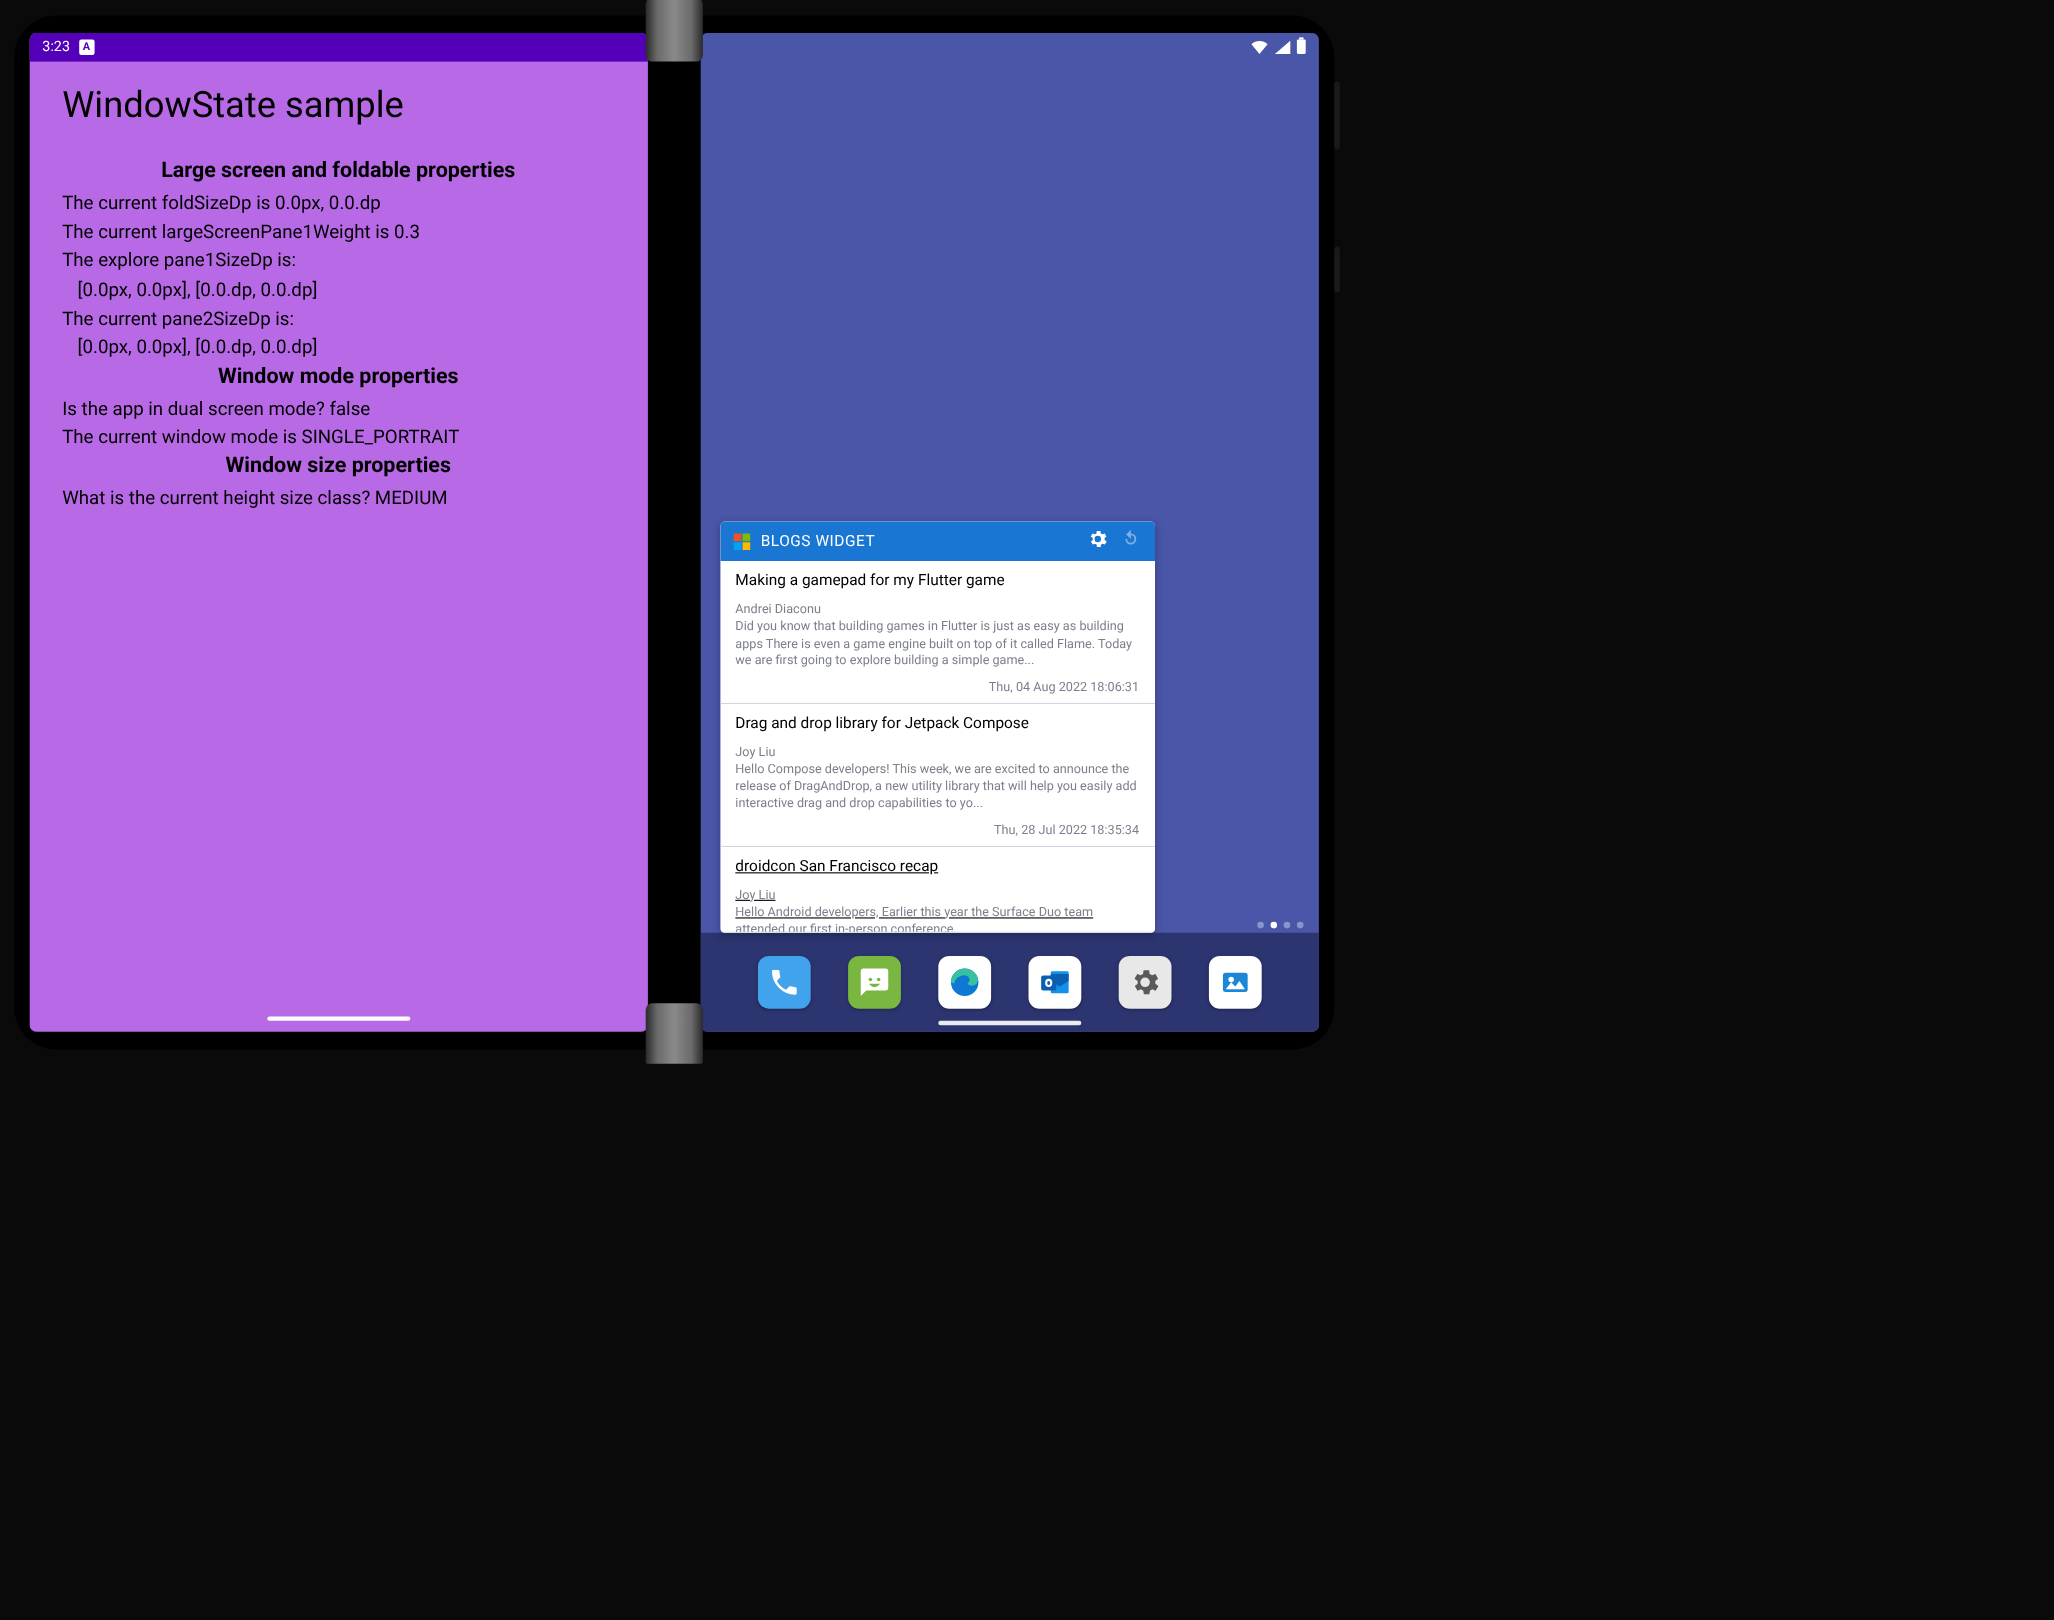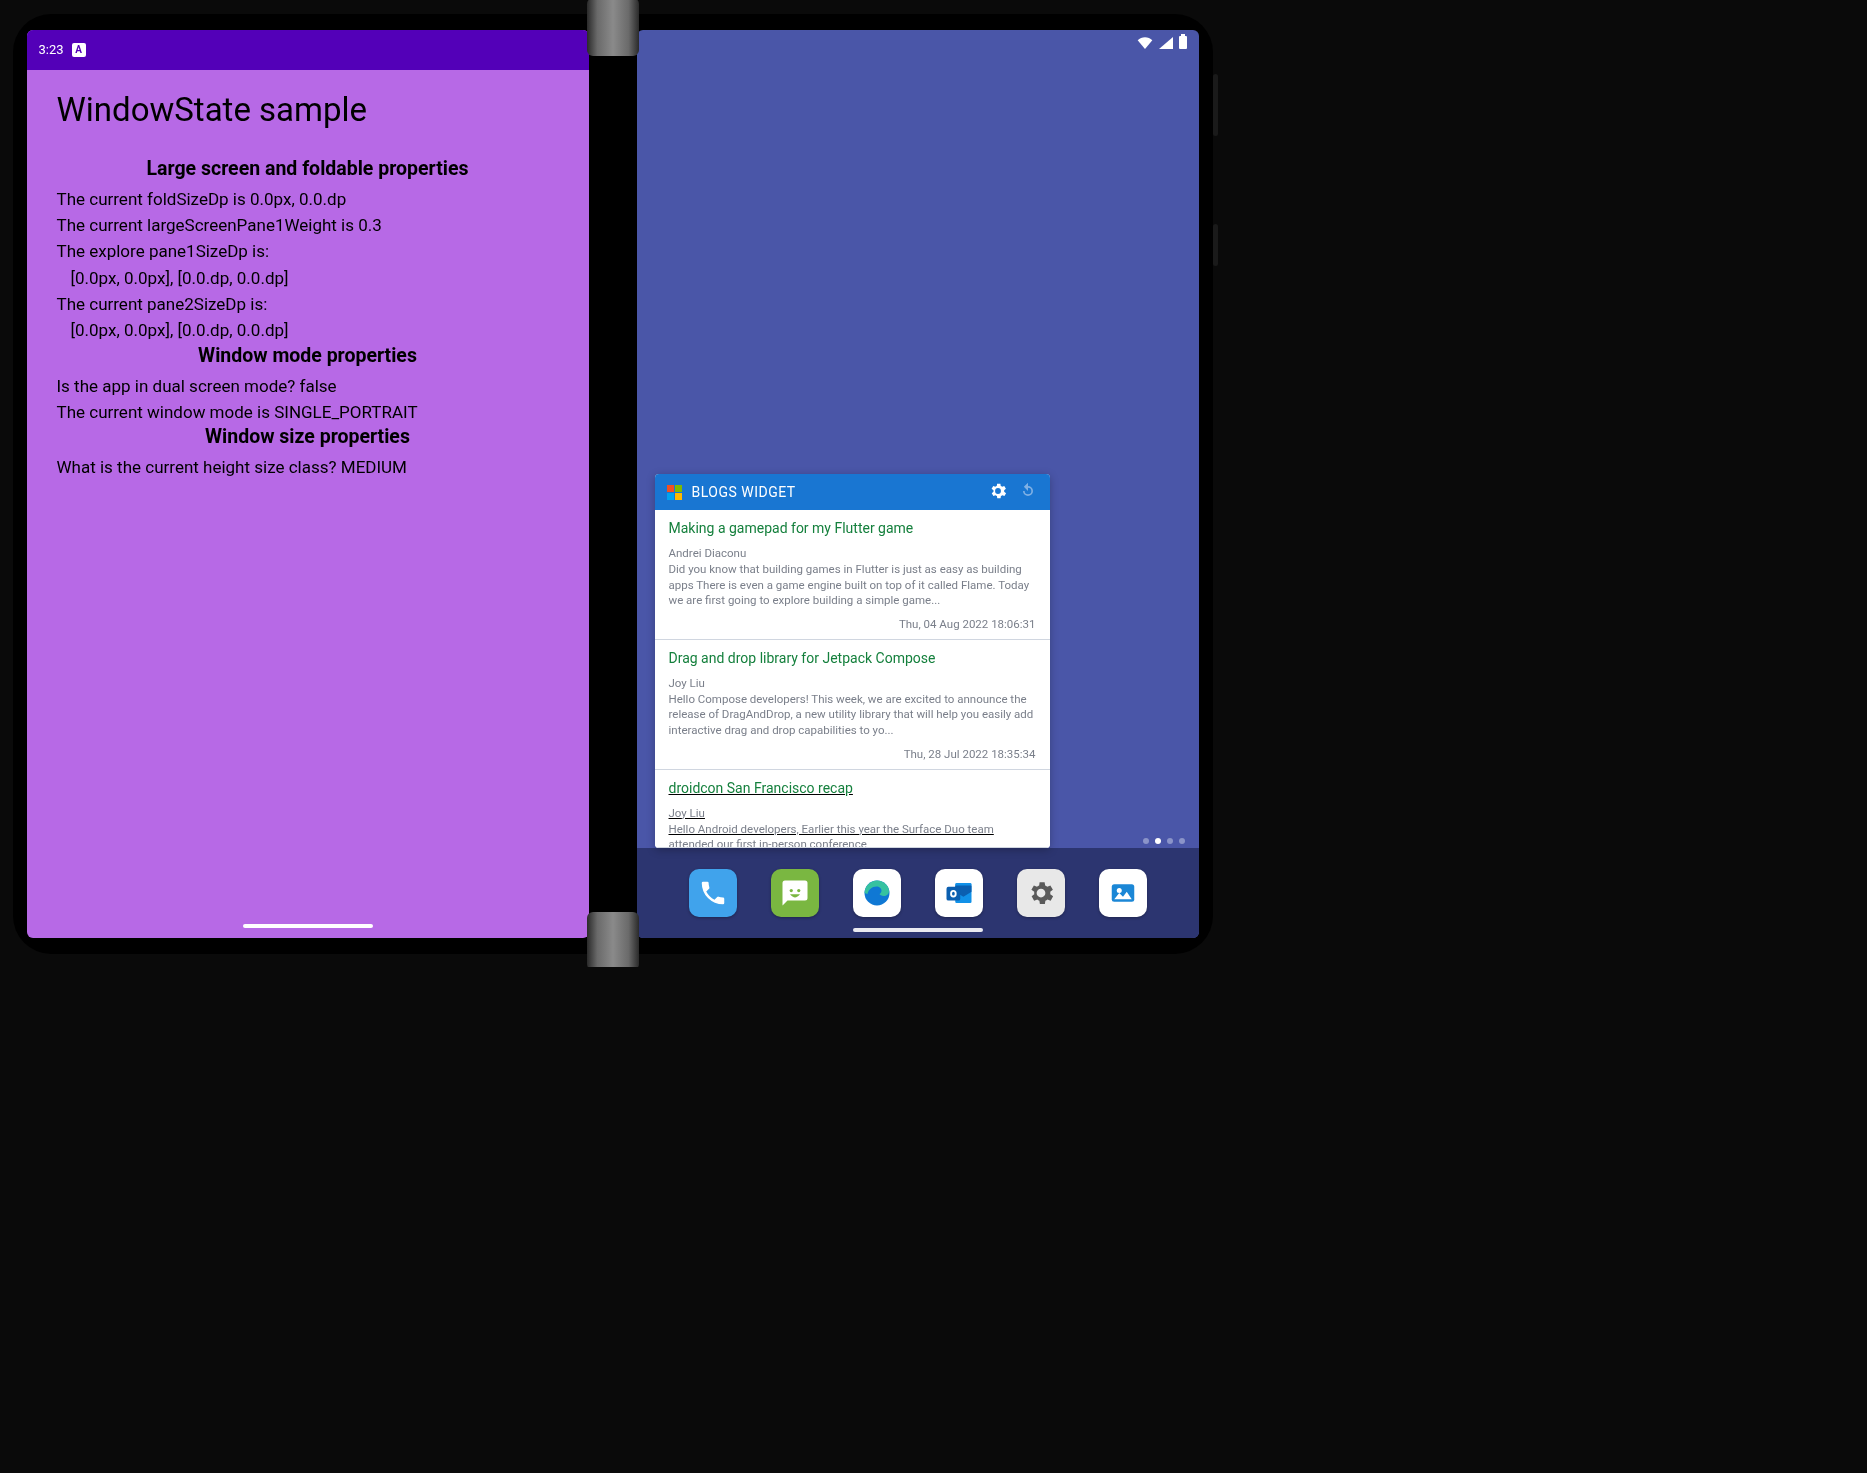--- a/index.html
+++ b/index.html
@@ -48,21 +48,21 @@
   .side-btn {
     position:absolute; right:-5px; width:5px; height:62px; background:#1a1a1a; border-radius:3px;
   }
 
   
   .left-screen {
     background: #b769e6;
     display: flex; flex-direction: column;
   }
   .status-bar-left {
-    height: 40px;
+    height: 26px;
     background: #5300b8;
     color: #fff;
     font-size: 13px;
     display: flex; align-items: center;
     padding: 0 12px;
     gap: 8px;
   }
   .status-icon-box {
     width:14px;height:14px;background:#fff;color:#5300b8;
     font-size:10px;font-weight:bold;display:flex;align-items:center;justify-content:center;
@@ -126,21 +126,21 @@
   .widget-header .spacer{flex:1;}
   .widget-header svg{width:20px;height:20px;fill:#fff;}
   .widget-header .dim svg{fill:#7fb0e4;}
   .post {
     background:#fff;
     border-bottom:1px solid #d0d6e0;
     padding:10px 14px 8px 14px;
     font-size:12px;
   }
   .post:first-of-type { background:#eceff5; }
-  .post-title { color:#15803d; font-size:14px; margin-bottom:10px;}
+  .post-title { color:#000000; font-size:14px; margin-bottom:10px;}
   .post-author{ color:#7a7f8a; font-size:11.5px; margin-bottom:2px;}
   .post-body{ color:#7a7f8a; font-size:11.5px; line-height:1.35;}
   .post-date{ color:#7a7f8a; font-size:11.5px; text-align:right; margin-top:8px;}
   .post.cut { max-height:78px; overflow:hidden;text-decoration:underline; }
 
   .page-dots {
     position:absolute; right:14px; bottom:4px;
     display:flex; gap:6px;
   }
   .page-dots span{width:6px;height:6px;border-radius:50%;background:#8b94c9;}

